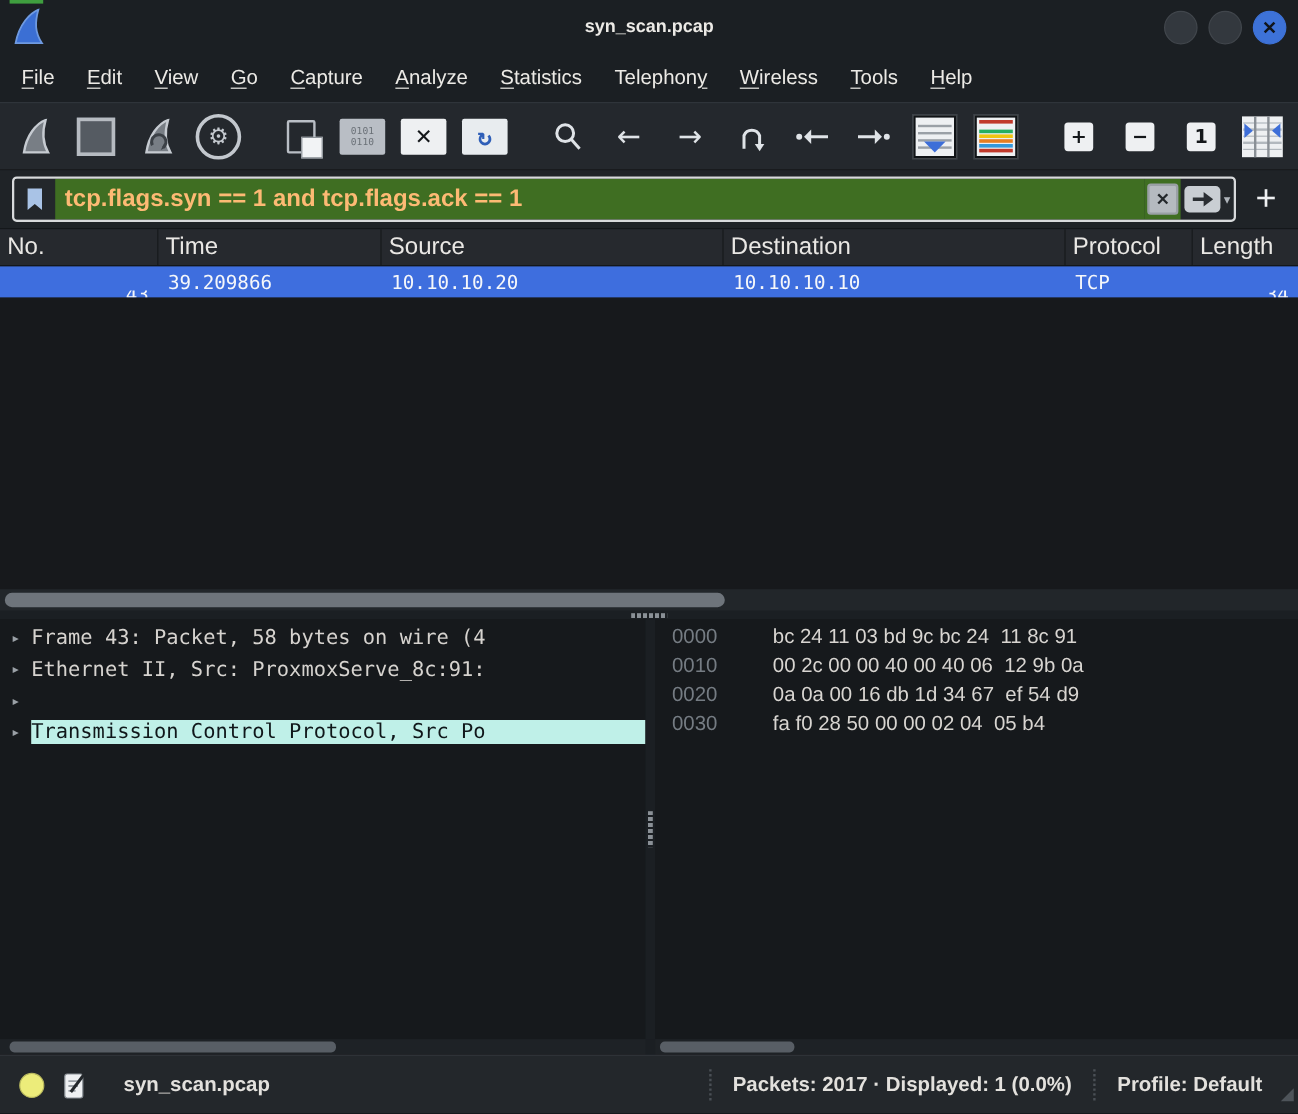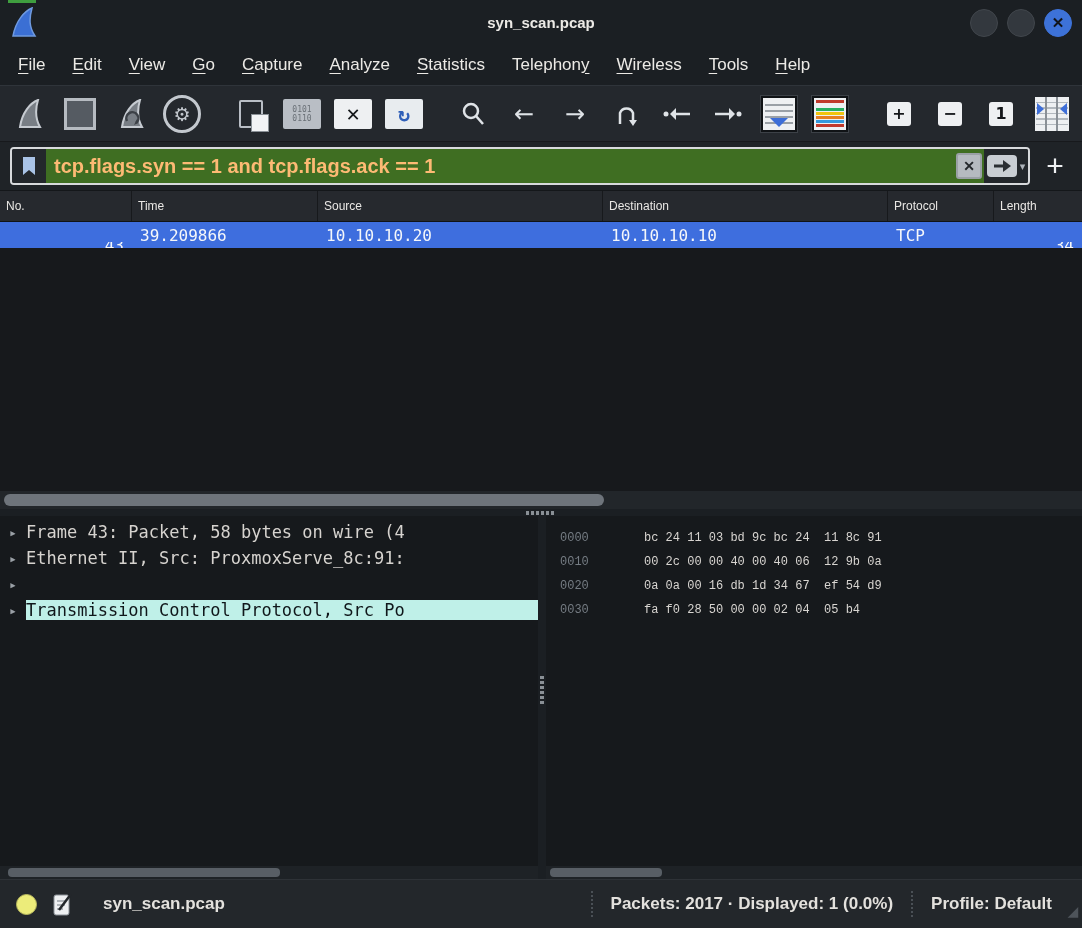--- a/index.html
+++ b/index.html
@@ -64,21 +64,21 @@
                 font-family:"Liberation Sans",sans-serif;}
   .filter-clear{width:30px;height:100%;background:#3f6e22;color:#1c2underline024;display:flex;align-items:center;justify-content:center;flex:0 0 auto;}
   .filter-clear span{display:flex;width:22px;height:22px;border:2px solid #9aa0a6;border-radius:3px;color:#23272b;background:#b5bac0;
                      align-items:center;justify-content:center;font-size:14px;font-weight:bold;}
   .filter-apply{width:44px;height:100%;display:flex;align-items:center;justify-content:center;gap:3px;background:#23272b;flex:0 0 auto;}
   .apply-pill{width:30px;height:22px;background:#c9ced3;border-radius:4px;display:flex;align-items:center;justify-content:center;}
   .chev{color:#aeb4ba;font-size:11px;}
   .add-btn{width:34px;height:34px;margin-left:8px;color:#eef0f2;font-size:30px;font-weight:300;display:flex;align-items:center;justify-content:center;flex:0 0 auto;}
 
   
-  .plist-header{height:30px;flex:0 0 30px;display:flex;background:#26292e;border-bottom:1px solid #101316;font-size:12px;color:#e9e7e4;}
+  .plist-header{height:30px;flex:0 0 30px;display:flex;background:#26292e;border-bottom:1px solid #101316;font-size:20px;color:#e9e7e4;}
   .hcell{display:flex;align-items:center;padding-left:6px;border-right:1px solid #17191c;box-sizing:border-box;white-space:nowrap;overflow:hidden;}
   .c-no{width:132px;} .c-time{width:186px;} .c-src{width:285px;} .c-dst{width:285px;} .c-proto{width:106px;} .c-len{width:88px;border-right:none;}
   .prow{height:26px;flex:0 0 26px;display:flex;background:#3e6ede;color:#f5f7fa;
         font-family:"DejaVu Sans Mono",monospace;font-size:16px;}
   .pcell{display:flex;align-items:center;padding-left:8px;box-sizing:border-box;white-space:nowrap;overflow:hidden;}
   .ralign{justify-content:flex-end;padding-right:8px;margin-top:20px;}
   .plist-empty{flex:1 1 auto;background:#17191c;}
 
   
   .hscroll{height:18px;flex:0 0 18px;background:#22262a;display:flex;align-items:center;}
@@ -89,21 +89,21 @@
   .dots-v{height:30px;width:4px;background:repeating-linear-gradient(180deg,#8a9096 0 3px,transparent 3px 5px);}
 
   
   .panes{flex:1 1 auto;display:flex;min-height:0;}
   .details-pane{width:538px;flex:0 0 538px;background:#16191c;padding-top:3px;overflow:hidden;}
   .drow{height:26px;display:flex;align-items:center;font-family:"DejaVu Sans Mono",monospace;font-size:17px;color:#d6d3cf;white-space:nowrap;}
   .dexp{width:26px;flex:0 0 26px;text-align:center;color:#9aa0a6;font-size:13px;}
   .dtext{white-space:pre;overflow:hidden;}
   .drow.sel .dtext{background:#bff0e8;color:#10171a;flex:1;}
   .hex-pane{flex:1 1 auto;background:#16191c;padding-top:5px;padding-left:14px;overflow:hidden;}
-  .xrow{height:24px;display:flex;align-items:flex-end;font-family:Liberation Mono, monospace;font-size:12px;white-space:pre;}
+  .xrow{height:24px;display:flex;align-items:flex-start;font-family:Liberation Sans, sans-serif;font-size:17px;white-space:pre;}
   .xoff{width:56px;flex:0 0 56px;color:#757c83;margin-right:28px;}
   .xbytes{color:#d8d5d1;}
 
   .bscroll{height:13px;flex:0 0 13px;display:flex;background:#1b1f23;}
   .btrack-l{width:538px;flex:0 0 538px;display:flex;align-items:center;background:#1e2226;}
   .btrack-r{flex:1;display:flex;align-items:center;background:#1e2226;margin-left:8px;}
   .bthumb{height:9px;border-radius:4px;background:#585e65;}
 
   
   .statusbar{height:48px;flex:0 0 48px;background:#23272b;border-top:1px solid #2e3237;display:flex;align-items:center;font-size:17px;font-weight:bold;color:#e3e1dd;}

